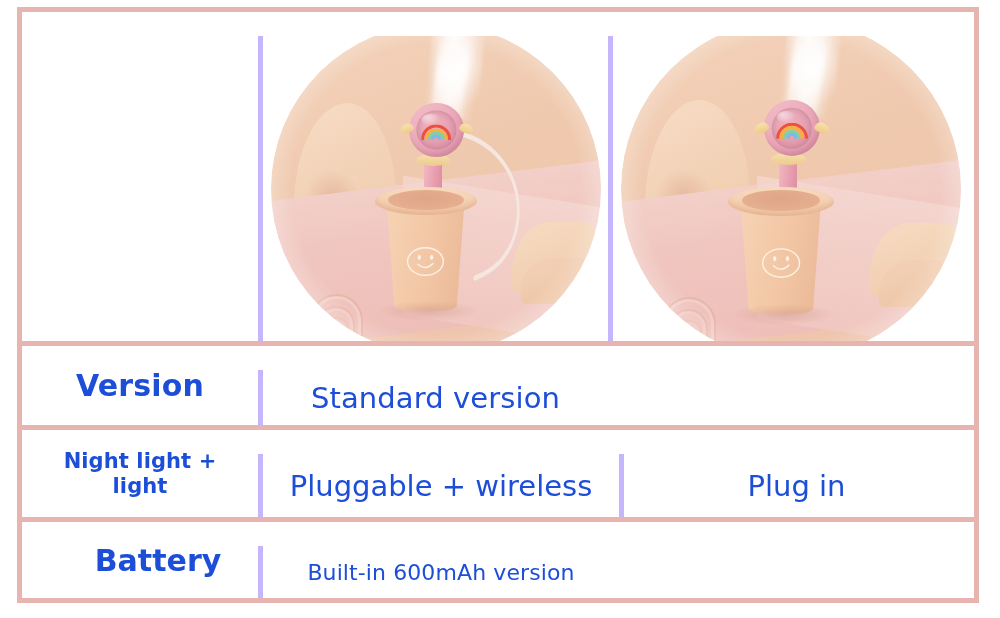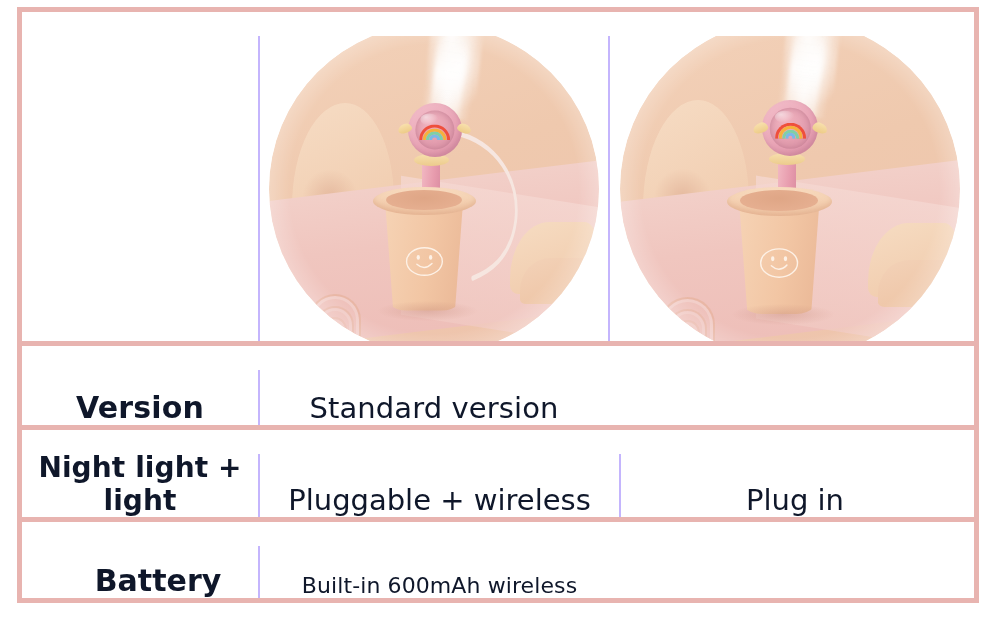--- a/index.html
+++ b/index.html
@@ -24,44 +24,44 @@
     border: 5px solid #e8b4b0;
     background: #ffffff;
     display: flex;
     flex-direction: column;
   }
   .row { display: flex; width: 100%; }
   .row + .row { border-top: 5px solid #e8b4b0; }
 
   .cell {
     display: flex;
-    align-items: flex-end;
+    align-items: center;
     justify-content: center;
     text-align: center;
-    color: #0f172a;
+    color: #1d4ed8;
     overflow: hidden;
     position: relative;
     background: #ffffff;
   }
-  .cell + .cell { border-left: 2px solid #c4b5fd; margin-top: 24px; }
+  .cell + .cell { border-left: 5px solid #c4b5fd; margin-top: 24px; }
 
   .col-label  { width: 236px; flex: 0 0 236px; }
   .col-std    { width: 350px; flex: 0 0 350px; }
   .col-upg    { width: 361px; flex: 0 0 361px; }
 
   
   .row-media   { height: 329px; }
   .row-version { height: 84px; }
   .row-night   { height: 92px; }
   .row-battery { height: 81px; }
 
   
   .t-bold-lg   { font-size: 30px; font-weight: 700; letter-spacing: .2px; }
   .t-reg-lg    { font-size: 29px; font-weight: 400; letter-spacing: .1px; }
-  .t-bold-sm   { font-size: 28px; font-weight: 700; line-height: 1.18; letter-spacing: .1px; }
+  .t-bold-sm   { font-size: 21px; font-weight: 700; line-height: 1.18; letter-spacing: .1px; }
   .t-reg-md    { font-size: 29px; font-weight: 400; }
   .t-bold-md   { font-size: 30px; font-weight: 700; margin-left: 36px; }
   .t-reg-sm    { font-size: 21px; font-weight: 400; letter-spacing: .1px; }
   .t-reg-sm2   { font-size: 22px; font-weight: 400; letter-spacing: .1px; }
   .nowrap      { white-space: nowrap; }
 
   
   .photo {
     position: relative;
     width: 100%; height: 100%;
@@ -419,18 +419,18 @@
       <div class="cell col-std">
         <span class="t-reg-md nowrap">Plug in</span>
       </div>
     </div>
 
     <div class="row row-battery">
       <div class="cell col-label">
         <span class="t-bold-md nowrap">Battery</span>
       </div>
       <div class="cell col-upg">
-        <span class="t-reg-sm2 nowrap">Built-in 600mAh wireless</span>
+        <span class="t-reg-sm2 nowrap">Built-in 600mAh version</span>
       </div>
     </div>
 
   </div>
 </div>
 
 </body></html>

